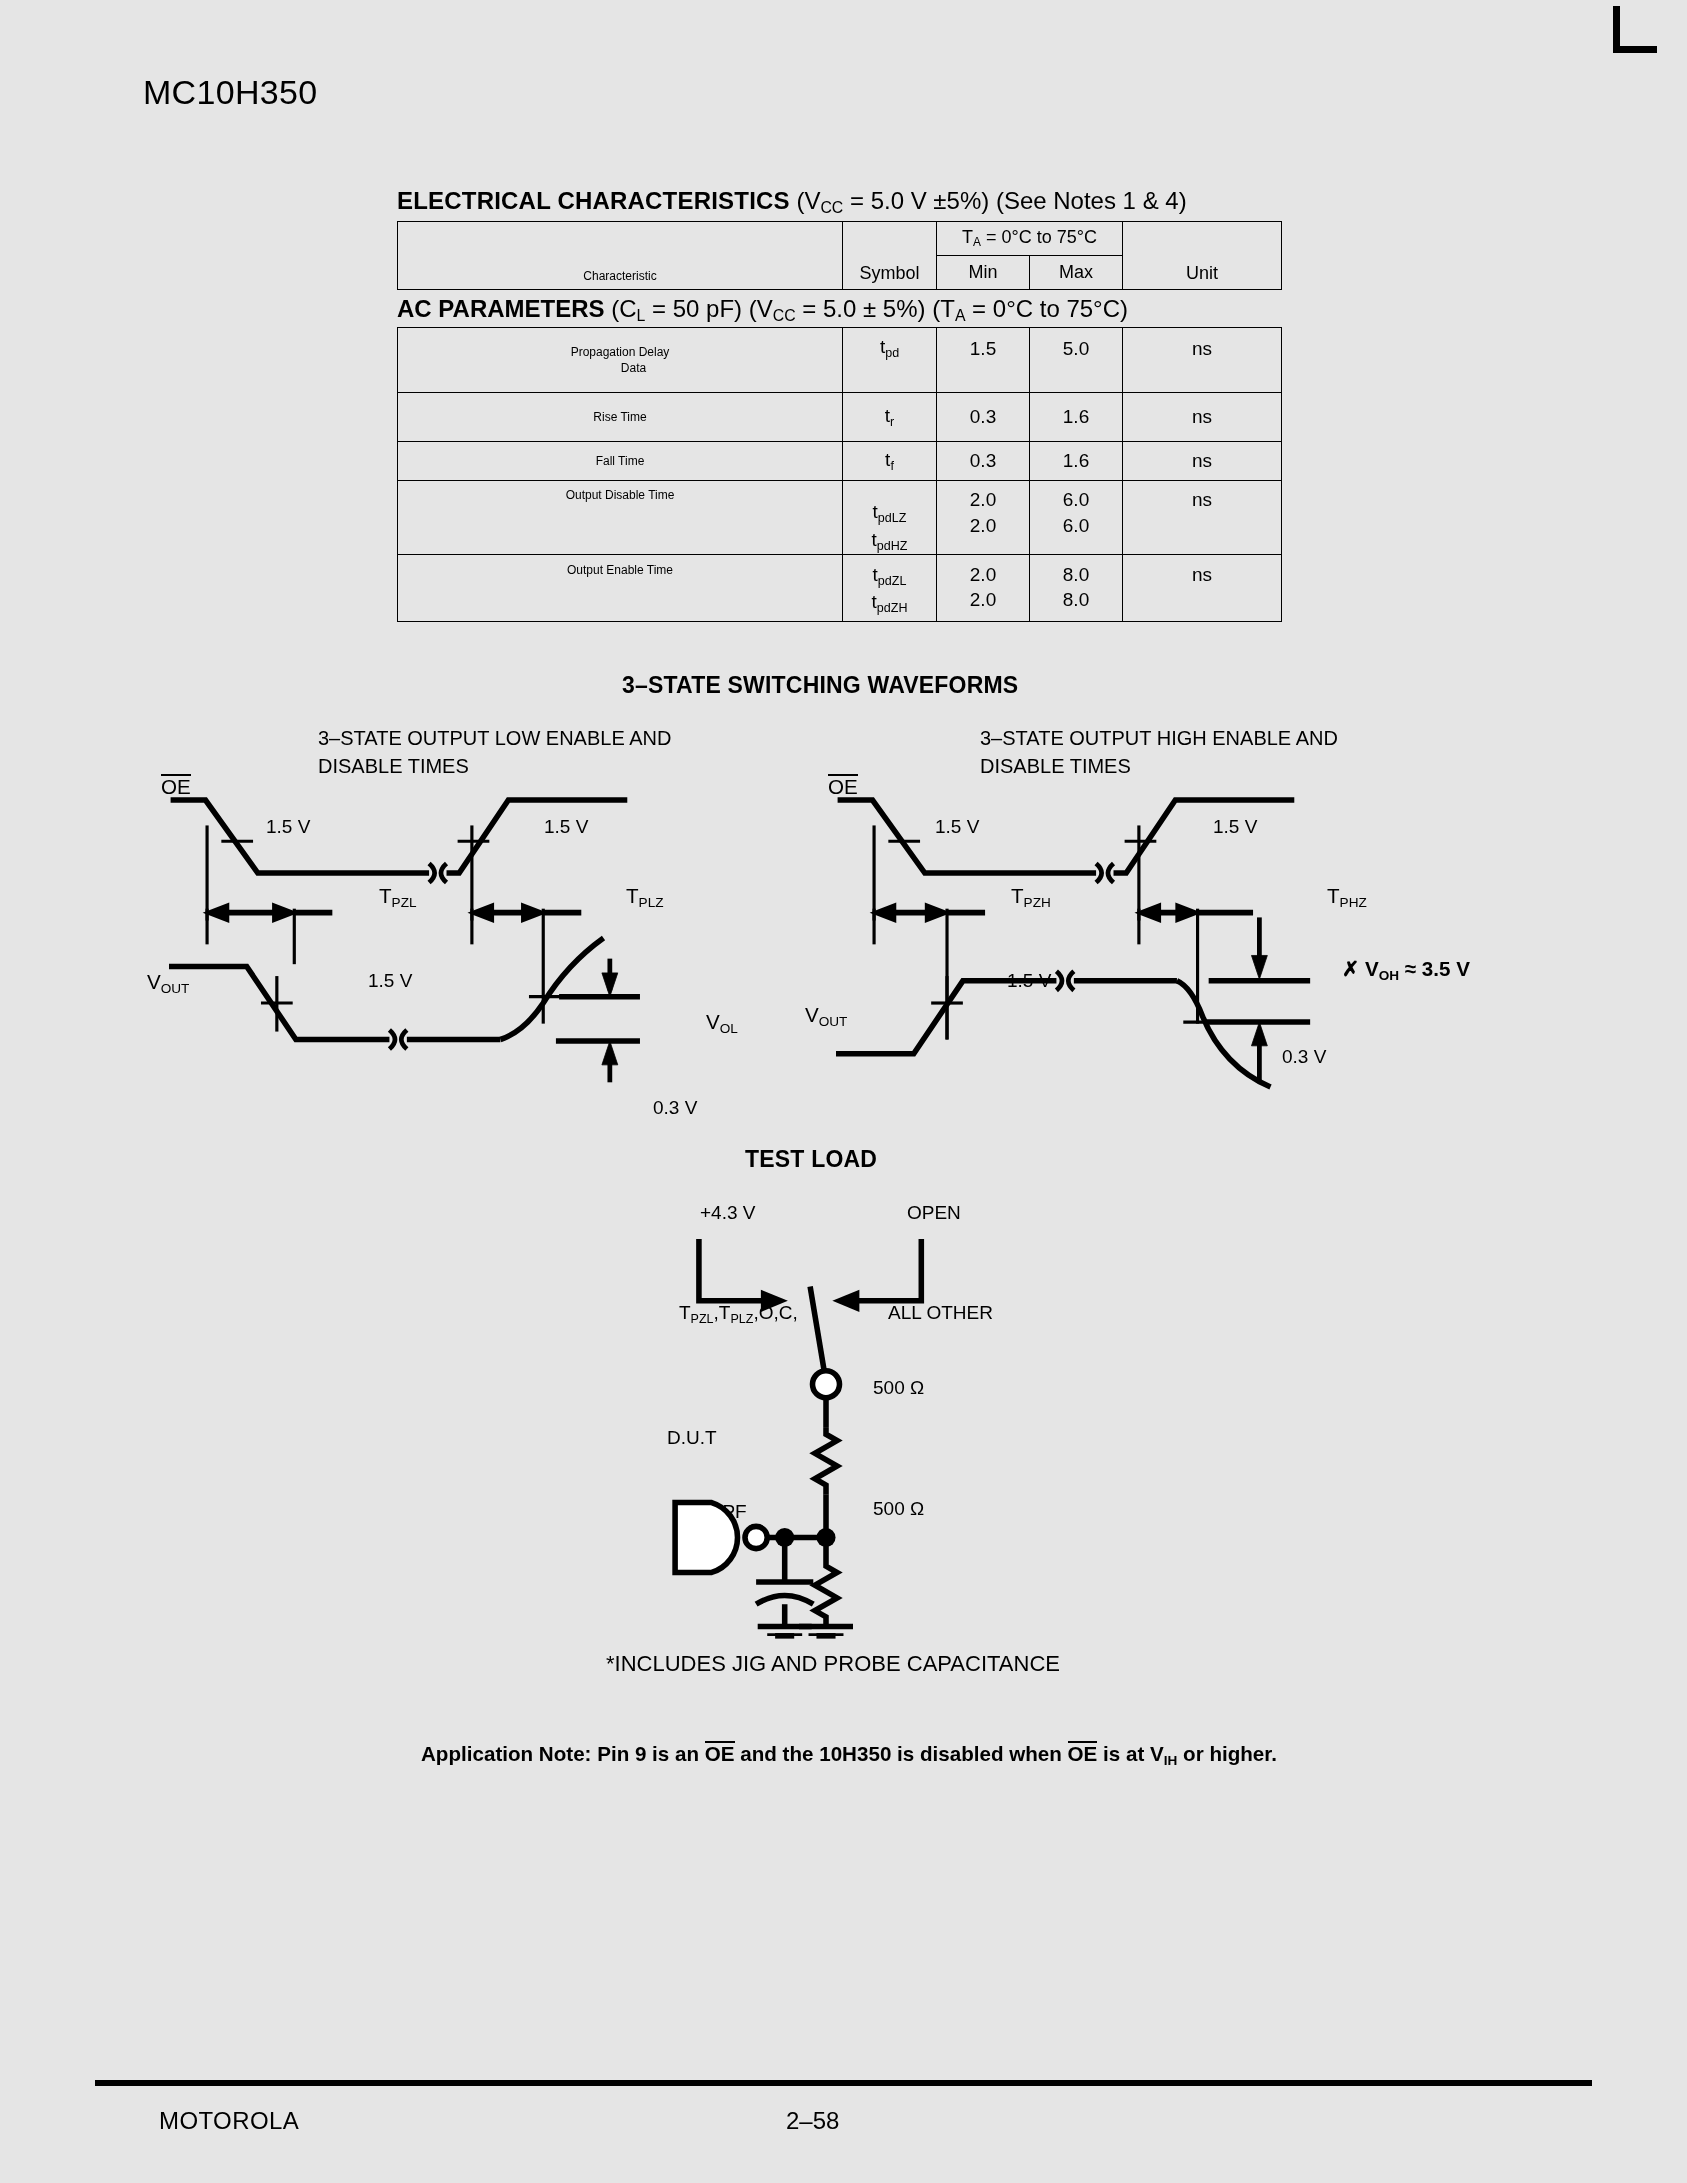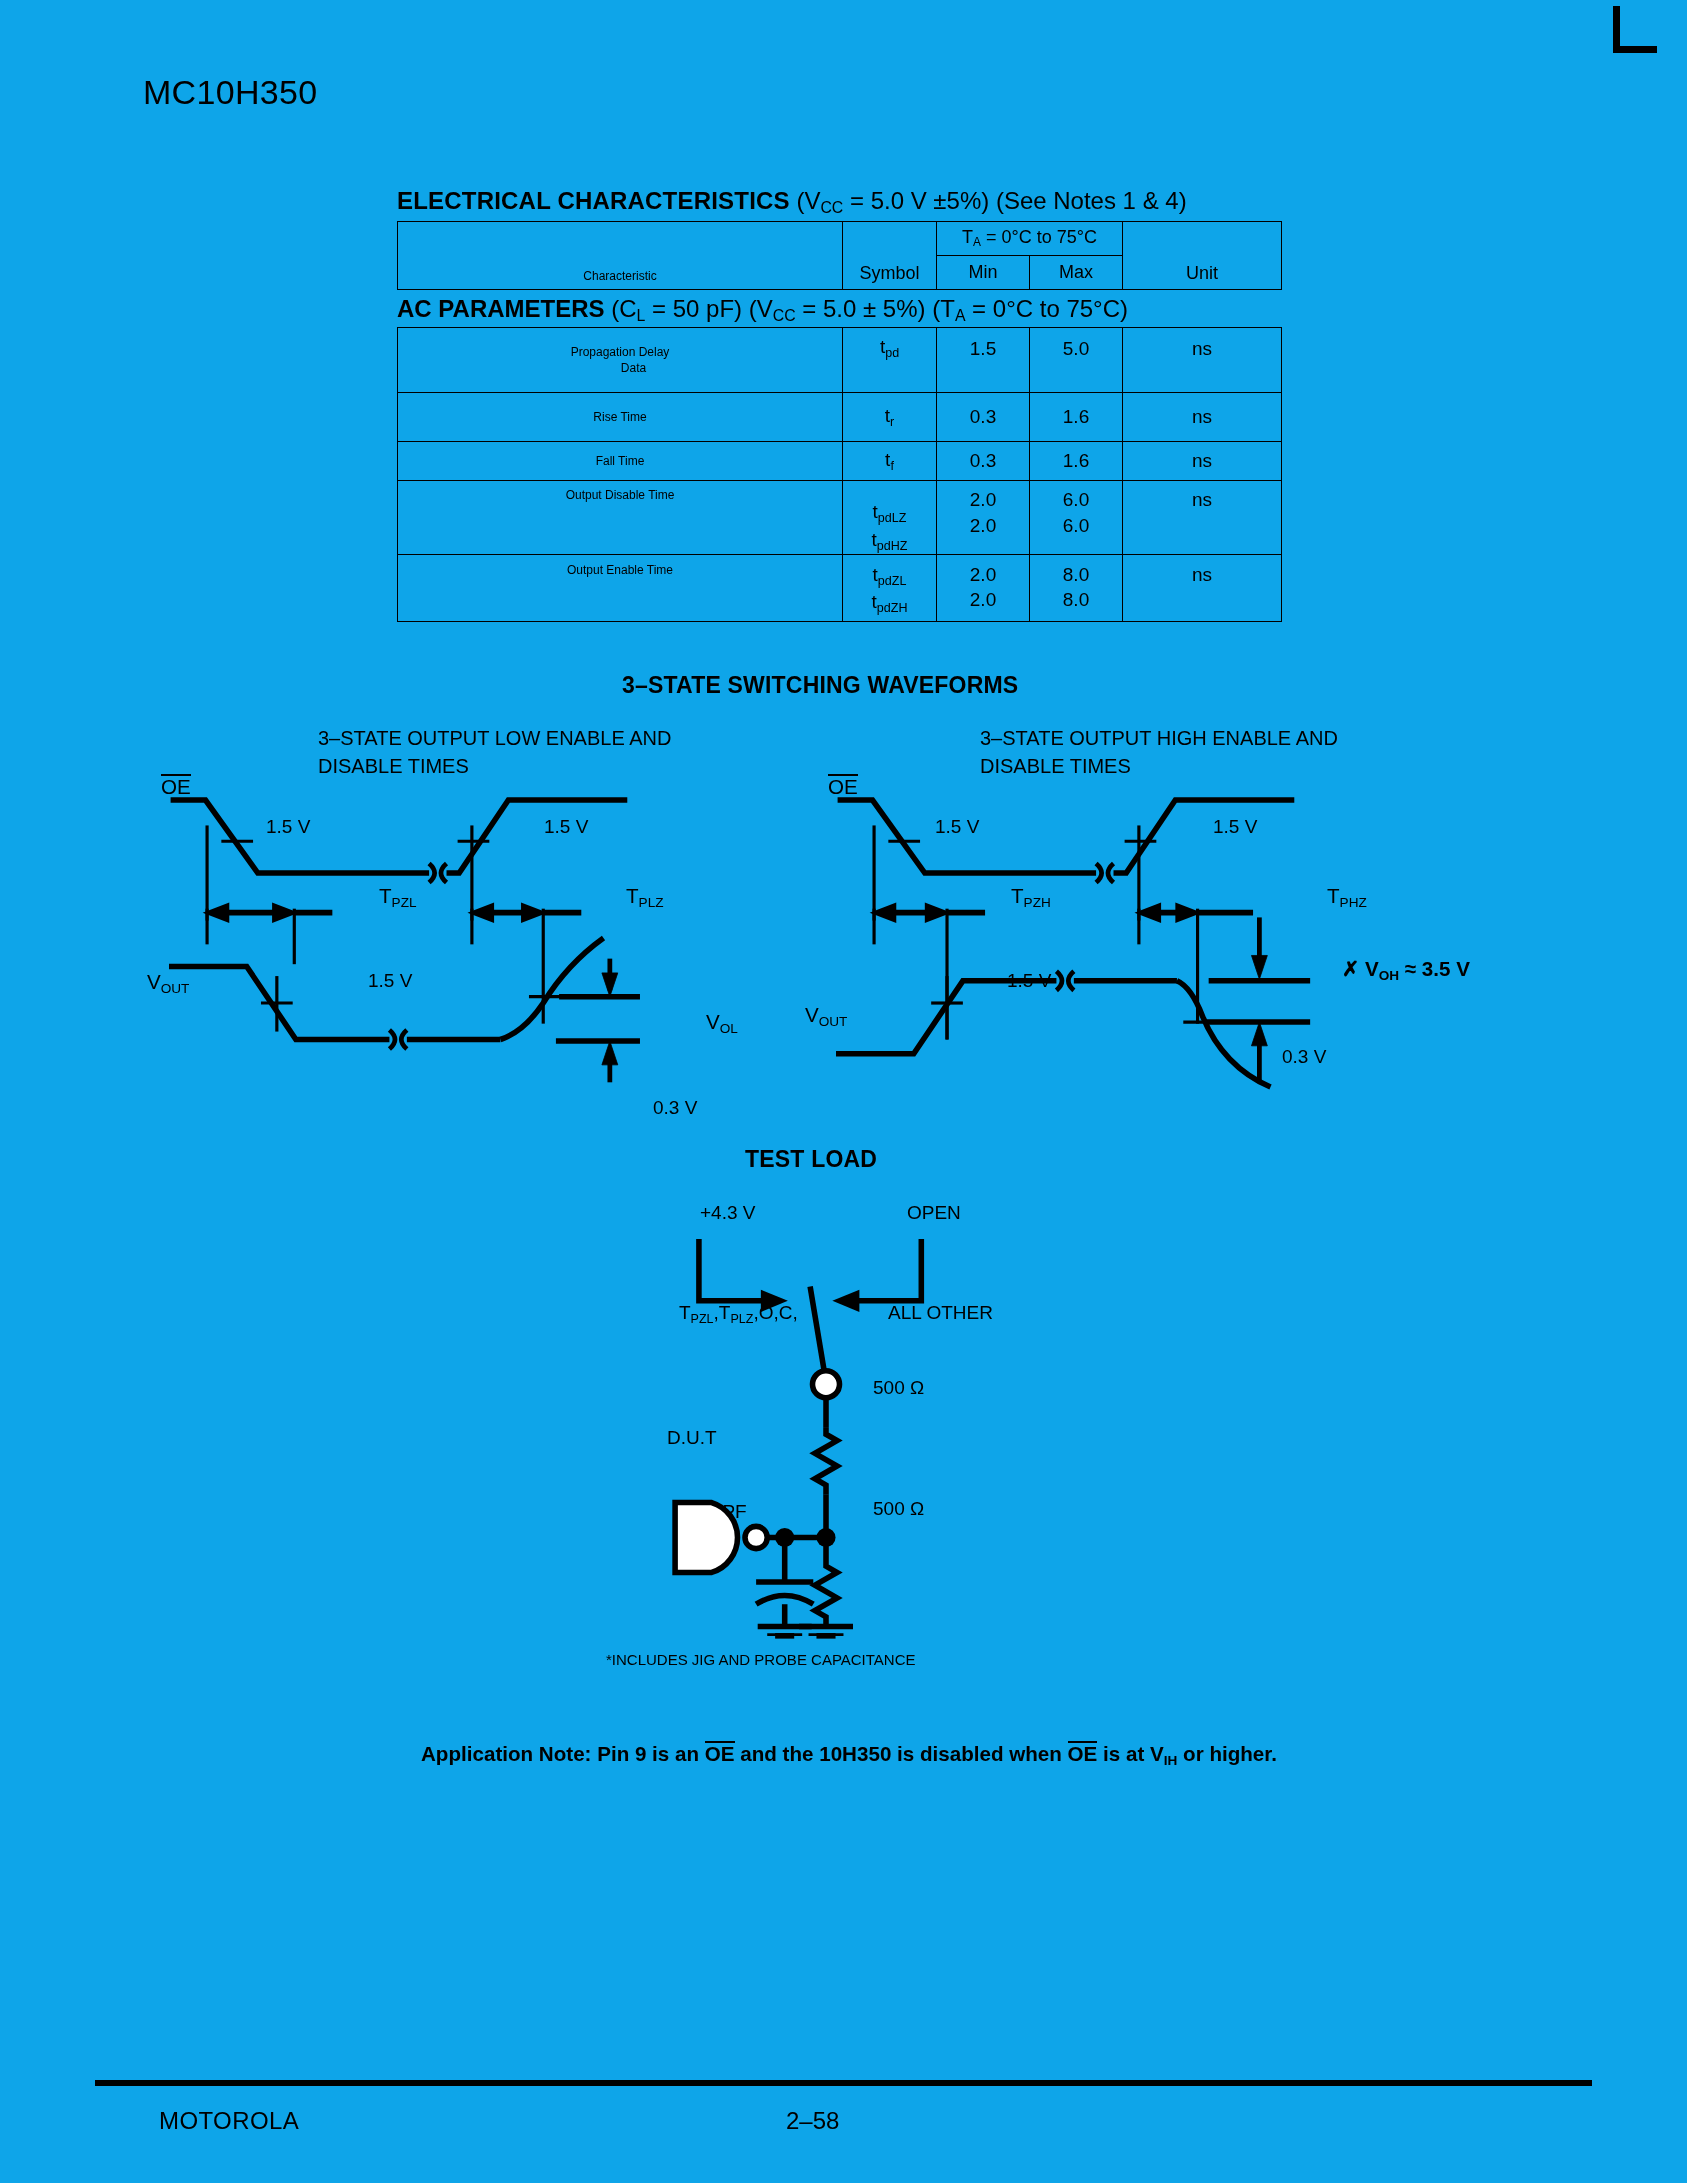--- a/index.html
+++ b/index.html
@@ -9,21 +9,21 @@
     background: #ffffff;
   }
   body {
     font-family: "Liberation Sans", sans-serif;
     color: #000000;
   }
   #page {
     position: relative;
     width: 1687px;
     height: 2183px;
-    background: #0ea5e9;
+    background: #e5e5e5;
     overflow: hidden;
   }
 
   
   .cropmark {
     position: absolute;
     top: 6.4px;
     right: 30px;
     width: 37px;
     height: 40px;
@@ -153,21 +153,21 @@
     left: 421px;
     top: 1741px;
     font-size: 20.6px;
     font-weight: bold;
     white-space: nowrap;
   }
   .jignote {
     position: absolute;
     left: 606px;
     top: 1651px;
-    font-size: 15px;
+    font-size: 22px;
     white-space: nowrap;
   }
 
   svg { display: block; }
   .svg-wrap { position: absolute; }
 </style>
 </head>
 <body>
 
 <div id="page">

